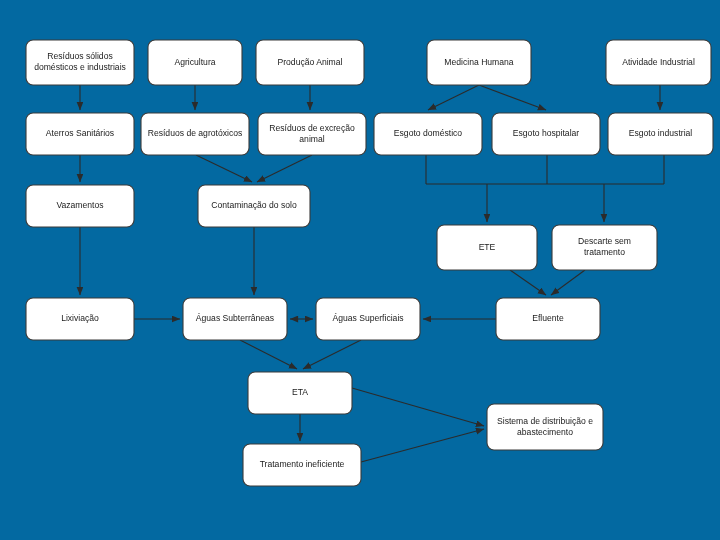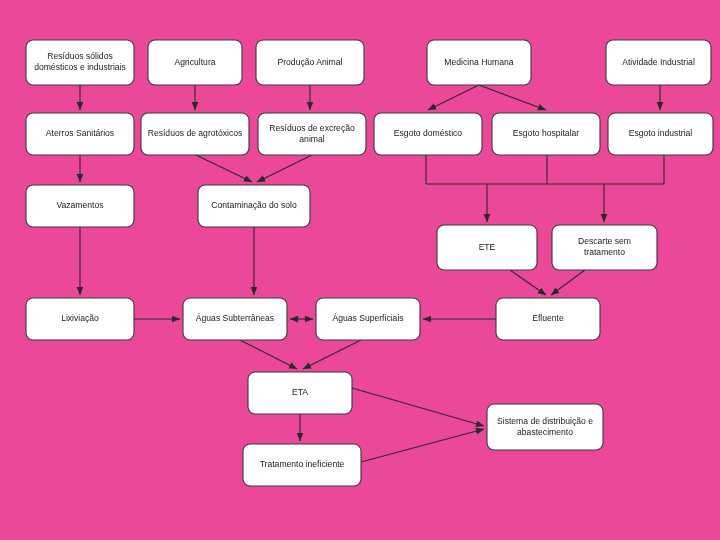--- a/index.html
+++ b/index.html
@@ -4,21 +4,21 @@
 <style>
   html, body {
     margin: 0;
     padding: 0;
     background: #ffffff;
   }
   #canvas-wrap {
     position: relative;
     width: 720px;
     height: 540px;
-    background: #ec4899;
+    background: #0369a1;
     overflow: hidden;
   }
   svg#flow {
     display: block;
     width: 720px;
     height: 540px;
   }
   .node-rect {
     fill: #ffffff;
     stroke: #3a3a3a;

